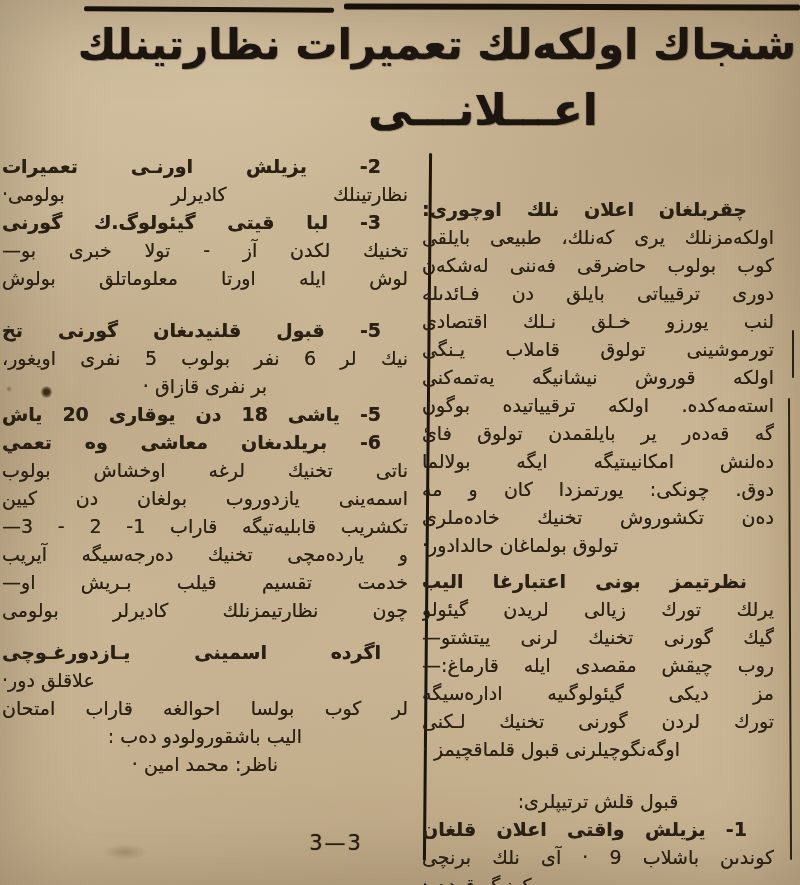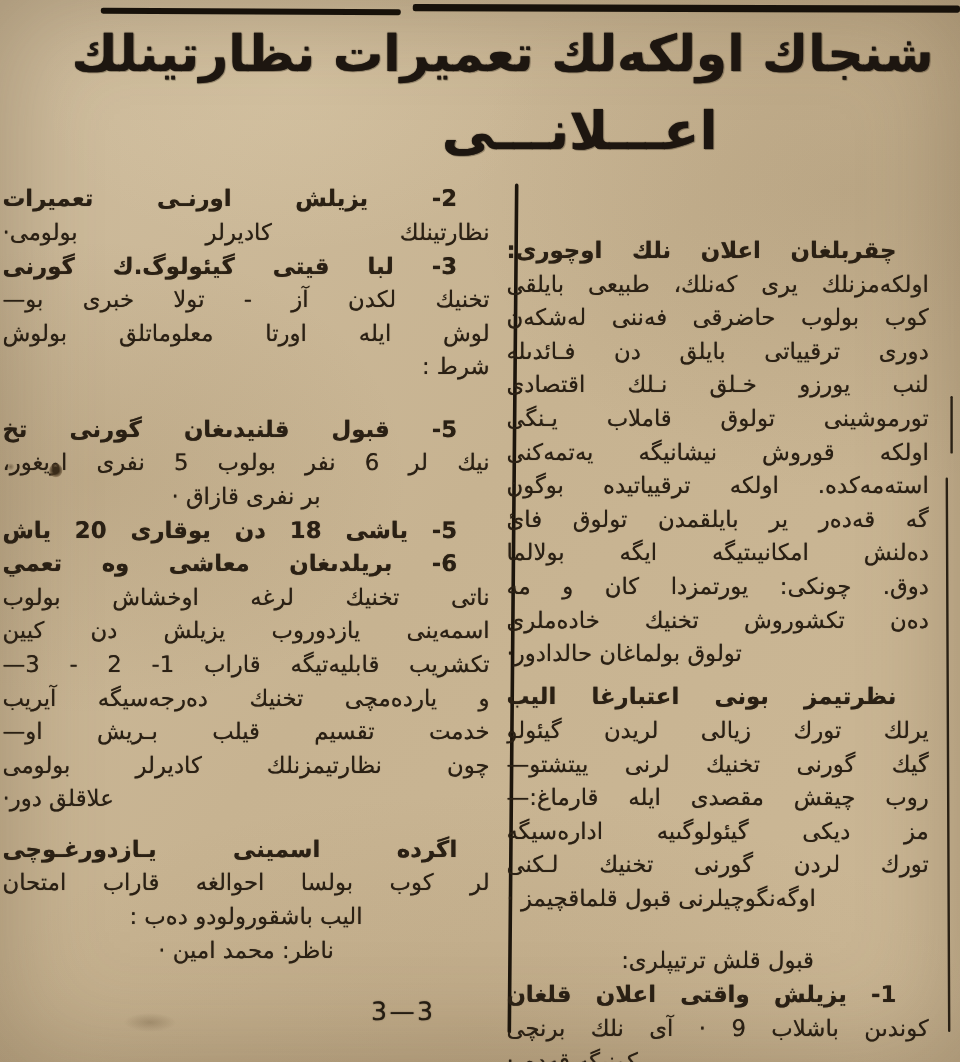--- a/index.html
+++ b/index.html
@@ -23,21 +23,21 @@
   .rule-top-right{left:344px;top:4px;width:456px;height:6px;transform:rotate(.15deg);}
   .divider-v{left:426px;top:153px;width:3px;height:708px;transform:rotate(.5deg);background:#1c150c;}
   .rule-right-a{left:792px;top:330px;width:2px;height:48px;background:#2a2115;}
   .rule-right-b{left:789px;top:398px;width:2px;height:462px;background:#2a2115;transform:rotate(-.25deg);}
 
   .title{
     position:absolute;direction:rtl;color:#1d1610;font-weight:bold;
     text-shadow:0 0 1px rgba(30,22,12,.9), 1px 1px 0 rgba(30,22,12,.25);
     white-space:nowrap;
   }
-  .title-1{top:20px;left:134px;width:644px;text-align:center;font-size:42px;}
+  .title-1{top:20px;left:152px;width:644px;text-align:center;font-size:42px;}
   .title-2{top:84px;left:368px;width:230px;text-align:center;font-size:44px;letter-spacing:1px;}
 
   .col{
     position:absolute;direction:rtl;color:#2a2014;font-size:19px;
     text-shadow:0 0 .6px rgba(40,30,16,.7);
   }
   .col-right{left:422px;top:150px;width:352px;margin-top:45px;}
   .col-left{left:2px;top:152px;width:406px;}
   .line{
     height:28px;line-height:28px;overflow:hidden;
@@ -110,34 +110,33 @@
     <div class="line ind">1- يزيلش واقتى اعلان قلغان</div>
     <div class="line">كوندىن باشلاب 9 · آى نلك برنچى</div>
     <div class="line endl">كونيگە قەدەر·</div>
   </div>
 <div class="col col-left">
     <div class="line ind">2- يزيلش اورنـى تعميرات</div>
     <div class="line">نظارتينلك كاديرلر بولومى·</div>
     <div class="line ind">3- لبا قيتى گيئولوگ.ك گورنى</div>
     <div class="line">تخنيك لكدن آز - تولا خبرى بو—</div>
     <div class="line">لوش ايلە اورتا معلوماتلق بولوش</div>
-    <div class="line endr">شرط :</div>
     <div class="line ind gapL">5- قبول قلنيدىغان گورنى تخ</div>
     <div class="line">نيك لر 6 نفر بولوب 5 نفرى اويغور،</div>
     <div class="line endc">بر نفرى قازاق ·</div>
     <div class="line ind">5- ياشى 18 دن يوقارى 20 ياش</div>
     <div class="line ind">6- بريلدىغان معاشى وە تعمي</div>
     <div class="line">ناتى تخنيك لرغە اوخشاش بولوب</div>
-    <div class="line">اسمەينى يازدوروب يزيلش دن كيين</div>
+    <div class="line">اسمەينى يازدوروب بولغان دن كيين</div>
     <div class="line">تكشريب قابليەتيگە قاراب 1-‏ 2 -‏ 3‏—</div>
     <div class="line">و ياردەمچى تخنيك دەرجەسيگە آيريب</div>
     <div class="line">خدمت تقسيم قيلب بـريش او—</div>
     <div class="line">چون نظارتيمزنلك كاديرلر بولومى</div>
+    <div class="line ind gapM">اگردە اسمينى يـازدورغـوچى</div>
     <div class="line endl">علاقلق دور·</div>
-    <div class="line ind gapM">اگردە اسمينى يـازدورغـوچى</div>
     <div class="line">لر كوب بولسا احوالغە قاراب امتحان</div>
     <div class="line endc">اليب باشقورولودو دەب :</div>
     <div class="line endc">ناظر: محمد امين ·</div>
   </div>
 
 <div class="footer-number">3—3</div>
 
 <div class="stain stain-dot"></div>
 <div class="stain stain-smudge"></div>
 <div class="stain stain-speck"></div>

